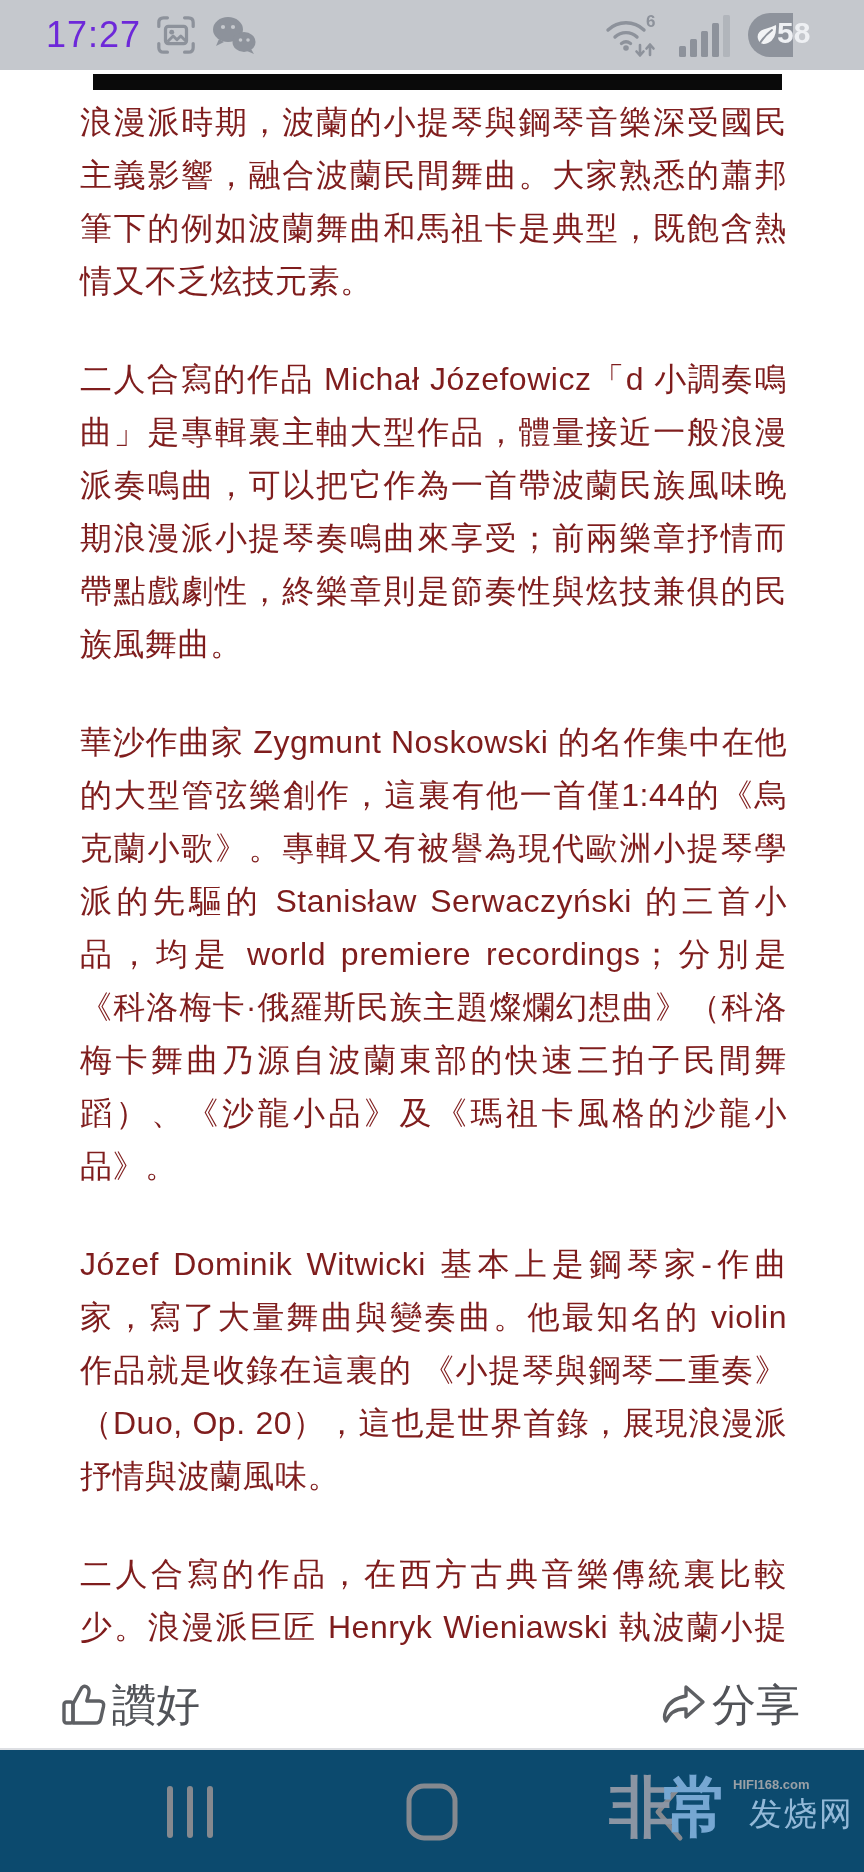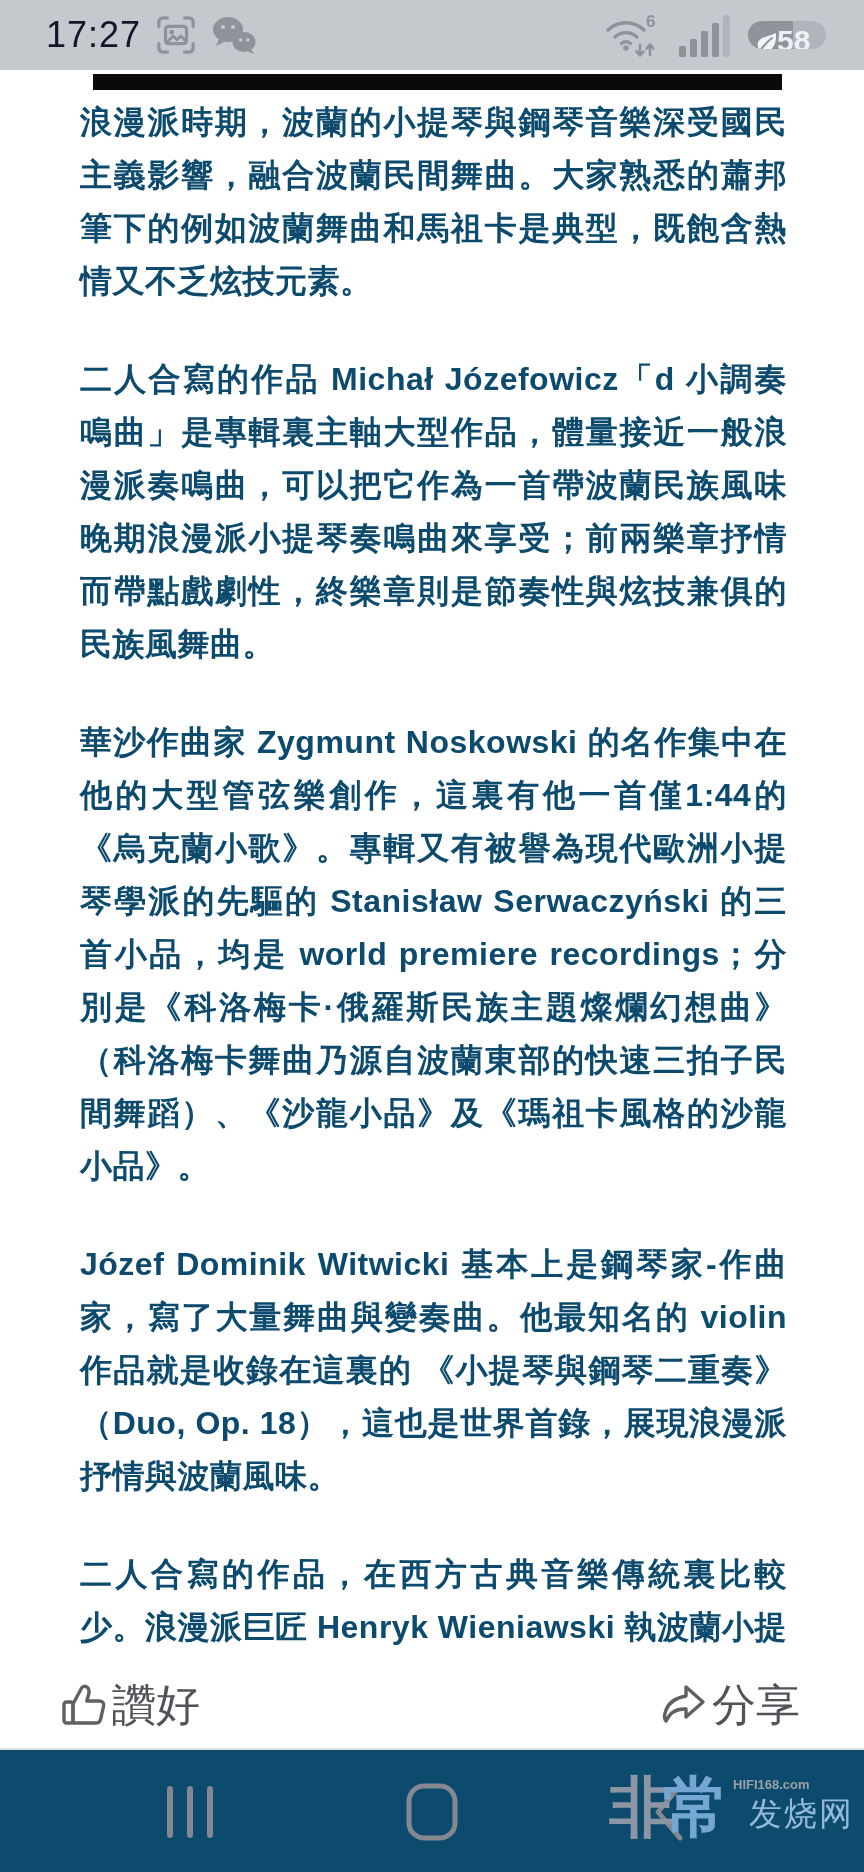--- a/index.html
+++ b/index.html
@@ -10,43 +10,42 @@
     background:#ffffff; overflow:hidden; margin:0 auto;
   }
 
   
   .status-bar {
     position:absolute; top:0; left:0; right:0; height:70px;
     background:#c5c8cd; display:flex; align-items:center;
     justify-content:space-between; padding:0 38px 0 46px;
   }
   .sb-left, .sb-right { display:flex; align-items:center; gap:14px; }
-  .sb-time { font-size:36px; color:#0f172a; letter-spacing:1px; }
+  .sb-time { font-size:36px; color:#6d28d9; letter-spacing:1px; }
   .sb-icon { display:block; }
   .battery {
-    position:relative; width:78px; height:28px; border-radius:22px;
-    overflow:hidden; display:flex;
+    position:relative; width:78px; height:44px; border-radius:22px;
+    overflow:hidden; display:flex;align-items:flex-end;
   }
   .battery .bat-fill { width:58%; height:100%; background:#8e939c; }
   .battery .bat-rest { flex:1; background:#b1b5bb; }
   .battery .bat-leaf { position:absolute; left:7px; top:9px; }
   .battery .bat-num {
     position:absolute; left:29px; top:3px; font-size:30px; font-weight:700;
     color:#eef0f3; letter-spacing:0px;
   }
 
   
   .black-strip {
     position:absolute; top:74px; left:93px; width:689px; height:16px;
     background:#0a0a0a;
   }
   .article {
     position:absolute; top:96px; left:80px; width:707px;
-    color:#0c4a6e;
-    font-weight:bold;
+    color:#7f1d1d;
   }
   .article p {
     font-size:32px; line-height:53px; text-align:justify;
     margin:0 0 45px 0; letter-spacing:0.5px;
   }
 
   
   .action-bar {
     position:absolute; left:0; right:0; top:1662px; height:86px;
     background:#ffffff; display:flex; align-items:center;
@@ -145,21 +144,21 @@
       </div>
     </div>
   </div>
 
   <div class="black-strip"></div>
 
   <div class="article">
     <p>浪漫派時期，波蘭的小提琴與鋼琴音樂深受國民主義影響，融合波蘭民間舞曲。大家熟悉的蕭邦筆下的例如波蘭舞曲和馬祖卡是典型，既飽含熱情又不乏炫技元素。</p>
     <p>二人合寫的作品 Michał Józefowicz「d 小調奏鳴曲」是專輯裏主軸大型作品，體量接近一般浪漫派奏鳴曲，可以把它作為一首帶波蘭民族風味晚期浪漫派小提琴奏鳴曲來享受；前兩樂章抒情而帶點戲劇性，終樂章則是節奏性與炫技兼俱的民族風舞曲。</p>
     <p>華沙作曲家 Zygmunt Noskowski 的名作集中在他的大型管弦樂創作，這裏有他一首僅1:44的《烏克蘭小歌》。專輯又有被譽為現代歐洲小提琴學派的先驅的 Stanisław Serwaczyński 的三首小品，均是 world premiere recordings；分別是《科洛梅卡·俄羅斯民族主題燦爛幻想曲》（科洛梅卡舞曲乃源自波蘭東部的快速三拍子民間舞蹈）、《沙龍小品》及《瑪祖卡風格的沙龍小品》。</p>
-    <p>Józef Dominik Witwicki 基本上是鋼琴家-作曲家，寫了大量舞曲與變奏曲。他最知名的 violin 作品就是收錄在這裏的 《小提琴與鋼琴二重奏》（Duo, Op. 18），這也是世界首錄，展現浪漫派抒情與波蘭風味。</p>
+    <p>Józef Dominik Witwicki 基本上是鋼琴家-作曲家，寫了大量舞曲與變奏曲。他最知名的 violin 作品就是收錄在這裏的 《小提琴與鋼琴二重奏》（Duo, Op. 20），這也是世界首錄，展現浪漫派抒情與波蘭風味。</p>
     <p>二人合寫的作品，在西方古典音樂傳統裏比較少。浪漫派巨匠 Henryk Wieniawski 執波蘭小提琴學派牛耳，他會跟誰合寫？</p>
   </div>
 
   <div class="action-bar">
     <div class="action-item">
       <svg width="48" height="48" viewBox="0 0 48 48">
         <g stroke="#5e6064" stroke-width="3.4" fill="none" stroke-linejoin="round" stroke-linecap="round">
           <rect x="4" y="21" width="9" height="21" rx="2.5"></rect>
           <path d="M13 23 L20.5 9 q2-5 6-3.2 q3.4 1.8 2.3 7 L26.8 20 h12.5 q5.2 0.4 4.2 5.4 l-2.8 12.4 q-1 4.2-5.4 4.2 H13 Z"></path>
         </g>

